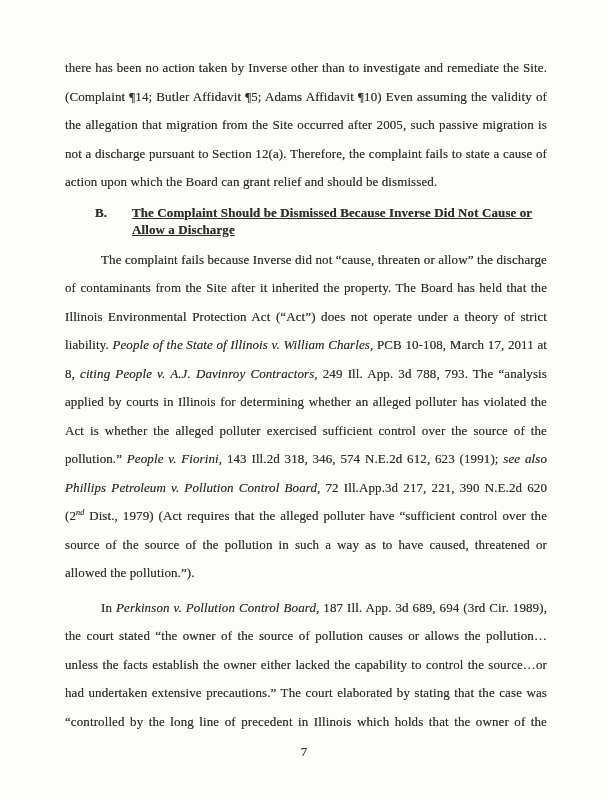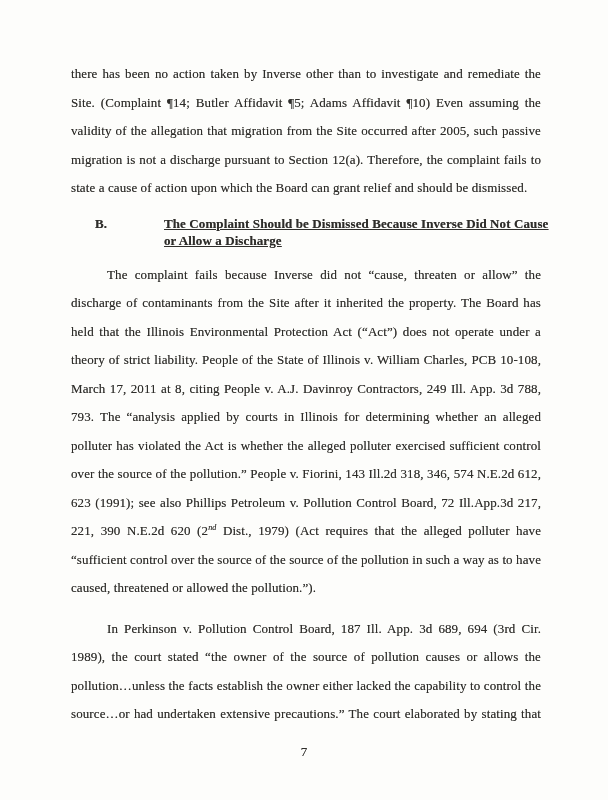--- a/index.html
+++ b/index.html
@@ -23,42 +23,41 @@
     width: 494px;
     max-height: 688px;
     overflow: hidden;
     font-size: 13px;
     line-height: 28.5px;
     text-align: justify;
     letter-spacing: 0.1px;
     text-shadow: 0 0 0.4px rgba(40,38,35,0.55);
   }
   p.para {
-    margin: 12px;
+    margin: 6px;
   }
   p.para.indent {
     text-indent: 36px;
   }
   .heading {
     display: flex;
     margin: 7px 0 8px 36px;
     line-height: 17px;
     text-align: left;
     font-weight: bold;
   }
   .heading-number {
     width: 37px;
     flex: 0 0 37px;
   }
   .heading-text {
     flex: 1;
     text-decoration: underline;
-    margin-left: 32px;
   }
-  .i { }
+  .i { font-style: italic; }
   .sup {
     vertical-align: super;
     font-size: 0.62em;
     line-height: 0;
     font-style: italic;
   }
   .page-number {
     position: absolute;
     left: 0;
     right: 0;

